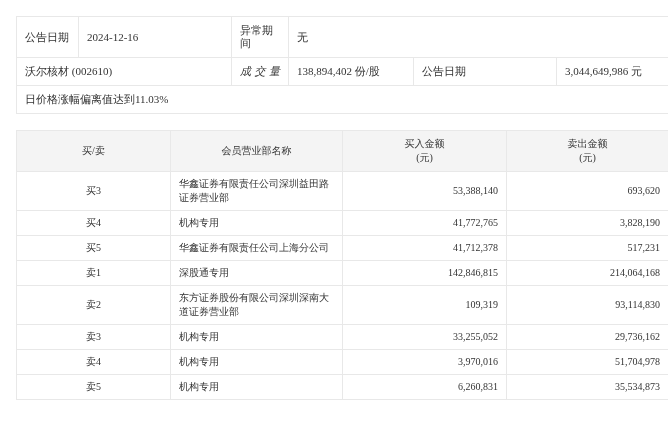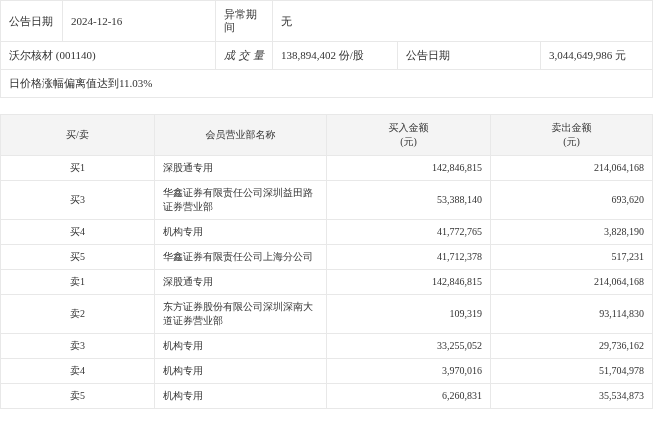--- a/index.html
+++ b/index.html
@@ -6,21 +6,21 @@
     margin: 0;
     padding: 0;
     background: #ffffff;
     font-family: "Liberation Serif", "DejaVu Serif", serif;
     color: #333333;
   }
   .page {
     width: 668px;
     height: 436px;
     box-sizing: border-box;
-    padding: 0;
+    padding: 16px;
     background: #ffffff;
     overflow: hidden;
   }
   table {
     border-collapse: collapse;
     table-layout: fixed;
     width: 652px;
   }
   td {
     border: 1px solid #e8e8e8;
@@ -75,21 +75,21 @@
         <col style="width:112px">
     </colgroup>
     <tbody>
         <tr>
       <td>公告日期</td>
       <td>2024-12-16</td>
       <td>异常期间</td>
       <td colspan="3">无</td>
     </tr>
     <tr>
-      <td colspan="2">沃尔核材 (001140)</td>
+      <td colspan="2">沃尔核材 (002610)</td>
       <td class="justify-label">成交量</td>
       <td>138,894,402 份/股</td>
       <td>公告日期</td>
       <td>3,044,649,986 元</td>
     </tr>
     <tr>
       <td colspan="6">日价格涨幅偏离值达到11.03%</td>
     </tr>
   </tbody>
     </table>
@@ -108,26 +108,20 @@
       <td class="th">
         <span>买入金额</span>
         <span class="unit">(元)</span>
       </td>
       <td class="th">
         <span>卖出金额</span>
         <span class="unit">(元)</span>
       </td>
     </tr>
 
-    <tr>
-      <td class="cell-side">买1</td>
-      <td class="cell-broker">深股通专用</td>
-      <td class="cell-num">142,846,815</td>
-      <td class="cell-num">214,064,168</td>
-    </tr>
     <tr>
       <td class="cell-side">买3</td>
       <td class="cell-broker">华鑫证券有限责任公司深圳益田路证券营业部</td>
       <td class="cell-num">53,388,140</td>
       <td class="cell-num">693,620</td>
     </tr>
     <tr>
       <td class="cell-side">买4</td>
       <td class="cell-broker">机构专用</td>
       <td class="cell-num">41,772,765</td>

